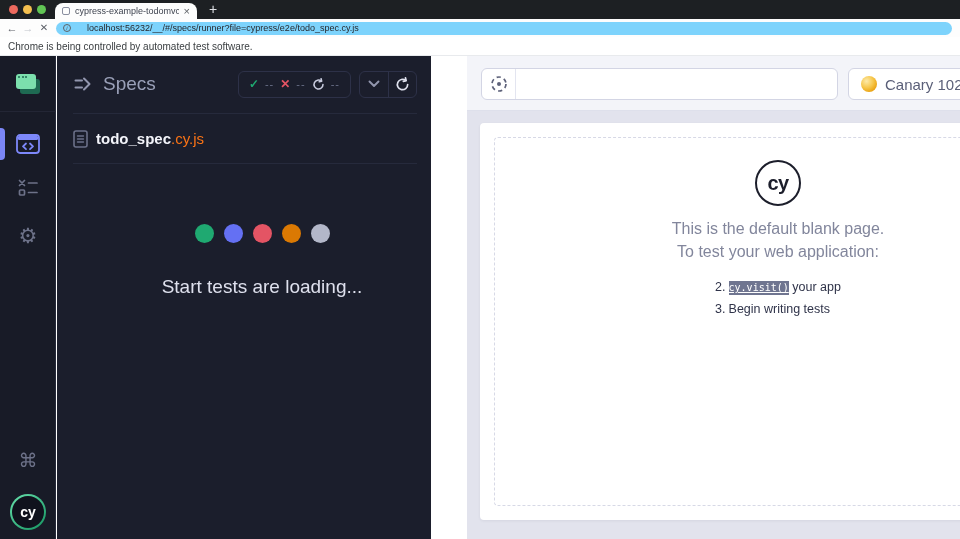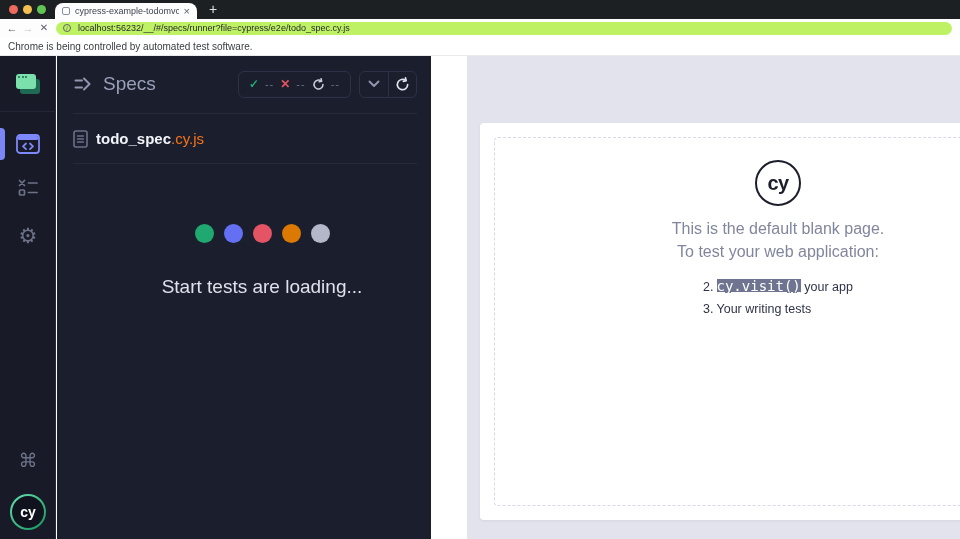--- a/index.html
+++ b/index.html
@@ -15,22 +15,22 @@
          border-radius:8px 8px 0 0; display:flex; align-items:center; padding:0 7px; gap:5px; }
   .favicon { width:8px; height:8px; border:1.2px solid #8a8fa0; border-radius:2px; flex:none; }
   .tab-title { font-size:9px; color:#3f4450; white-space:nowrap; overflow:hidden; flex:1; }
   .tab-close { font-size:11px; color:#5f6368; line-height:1; cursor:pointer; }
   .newtab { position:absolute; left:205px; top:1px; font-size:14px; color:#dfe1e5; width:16px; height:16px;
             text-align:center; line-height:16px; }
   .urlrow { position:absolute; left:0; top:19px; width:960px; height:18px; background:#fdfdfd;
             display:flex; align-items:center; }
   .navbtn { font-size:11px; line-height:1; width:16px; text-align:center; flex:none; }
   .nb-back{ color:#5a5e66; margin-left:4px; } .nb-fwd{ color:#c3c6cc; } .nb-stop{ color:#5a5e66; font-size:10px; }
-  .omnibox { flex:1; height:13px; margin:0 8px 0 4px; background:#bef264; border-radius:7px;
-             display:flex; align-items:center; padding:0 7px; gap:7px; }
+  .omnibox { flex:1; height:13px; margin:0 8px 0 4px; background:#7dd3fc; border-radius:7px;
+             display:flex; align-items:center; padding:0 7px; gap:16px; }
   .info-ic { width:8px; height:8px; border:1px solid #5f6368; border-radius:50%; color:#5f6368;
              font-size:6px; line-height:6px; text-align:center; font-style:italic; flex:none; }
   .url-text { font-size:9px; color:#27292e; white-space:nowrap; }
   .banner { position:absolute; left:0; top:37px; width:960px; height:19px; background:#ffffff;
             border-bottom:1px solid #e8eaed; display:flex; align-items:center; }
   .banner span { font-size:10px; color:#3c4043; margin-left:8px; }
 
   
   .app { position:absolute; left:0; top:56px; width:960px; height:483px; }
   .sidebar { position:absolute; left:0; top:0; width:56px; height:483px; background:#181b27;
@@ -105,21 +105,21 @@
   .aut-dashed { position:absolute; left:14px; top:14px; right:14px; bottom:14px;
                 border:1px dashed #d7d9e6; border-radius:4px; text-align:center; }
   .cy-outline { display:inline-flex; margin-top:22px; width:46px; height:46px; border:2.5px solid #1c1e2b;
                 border-radius:50%; align-items:center; justify-content:center; }
   .cy-outline span { font-size:20px; font-weight:600; color:#1c1e2b; letter-spacing:-.5px; }
   .blank-heading { margin-top:11px; font-size:16px; line-height:23px; color:#82869c; }
   .steps { display:inline-block; text-align:left; margin-top:16px; }
   .step { font-size:12.5px; line-height:16.5px; color:#2f3349; margin-bottom:5px; white-space:nowrap; }
   .step .num { margin-right:3px; }
   .code-chip { display:inline-block; background:#6f7590; color:#fff; border-radius:0;
-               font-family:"DejaVu Sans Mono", monospace; font-size:14px; line-height:14px;
+               font-family:"DejaVu Sans Mono", monospace; font-size:10px; line-height:14px;
                padding:0 0; text-decoration:underline; cursor:pointer; }
   svg { display:block; }
 </style>
 </head>
 <body>
 
 <div id="screen">
 
   <div class="tabstrip">
     <span class="traffic t-close" style="background:#ed6a5e"></span>
@@ -246,36 +246,52 @@
         <i style="background: rgb(31, 169, 113);"></i>
           <i style="background: rgb(100, 112, 243);"></i>
           <i style="background: rgb(228, 84, 100);"></i>
           <i style="background: rgb(219, 121, 3);"></i>
           <i style="background: rgb(179, 183, 201);"></i>
       </div>
       <div class="loading-text">Start tests are loading...</div>
     </div>
 
     <div class="aut">
+      <div class="aut-header">
+        <div class="url-group">
+          <span class="selector-btn">
+            <svg width="20" height="20" viewBox="0 0 20 20">
+              <circle cx="10" cy="10" r="7" fill="none" stroke="#5d6179" stroke-width="1.7" stroke-dasharray="4.2 3.4"></circle>
+              <circle cx="10" cy="10" r="2" fill="#5d6179"></circle>
+            </svg>
+          </span>
+          <input class="aut-url-input" type="text" value="" style="">
+        </div>
+        <div class="browser-select">
+          <span class="canary-ic"></span>
+          <span class="browser-label">Canary 102</span>
+
+        </div>
+      </div>
 
       <div class="aut-card">
         <div class="aut-dashed">
           <span class="cy-outline">
             <span>cy</span>
           </span>
           <div class="blank-heading">
             <div>This is the default blank page.</div>
             <div>To test your web application:</div>
           </div>
           <div class="steps">
             <div class="step">
               <span class="num">2.</span><span class="code-chip">cy.visit()</span><span> your app</span>
             </div>
             <div class="step">
-              <span class="num">3.</span><span>Your writing tests</span>
+              <span class="num">3.</span><span>Begin writing tests</span>
             </div>
           </div>
         </div>
       </div>
     </div>
 
   </div>
 </div>
 
 </body></html>

